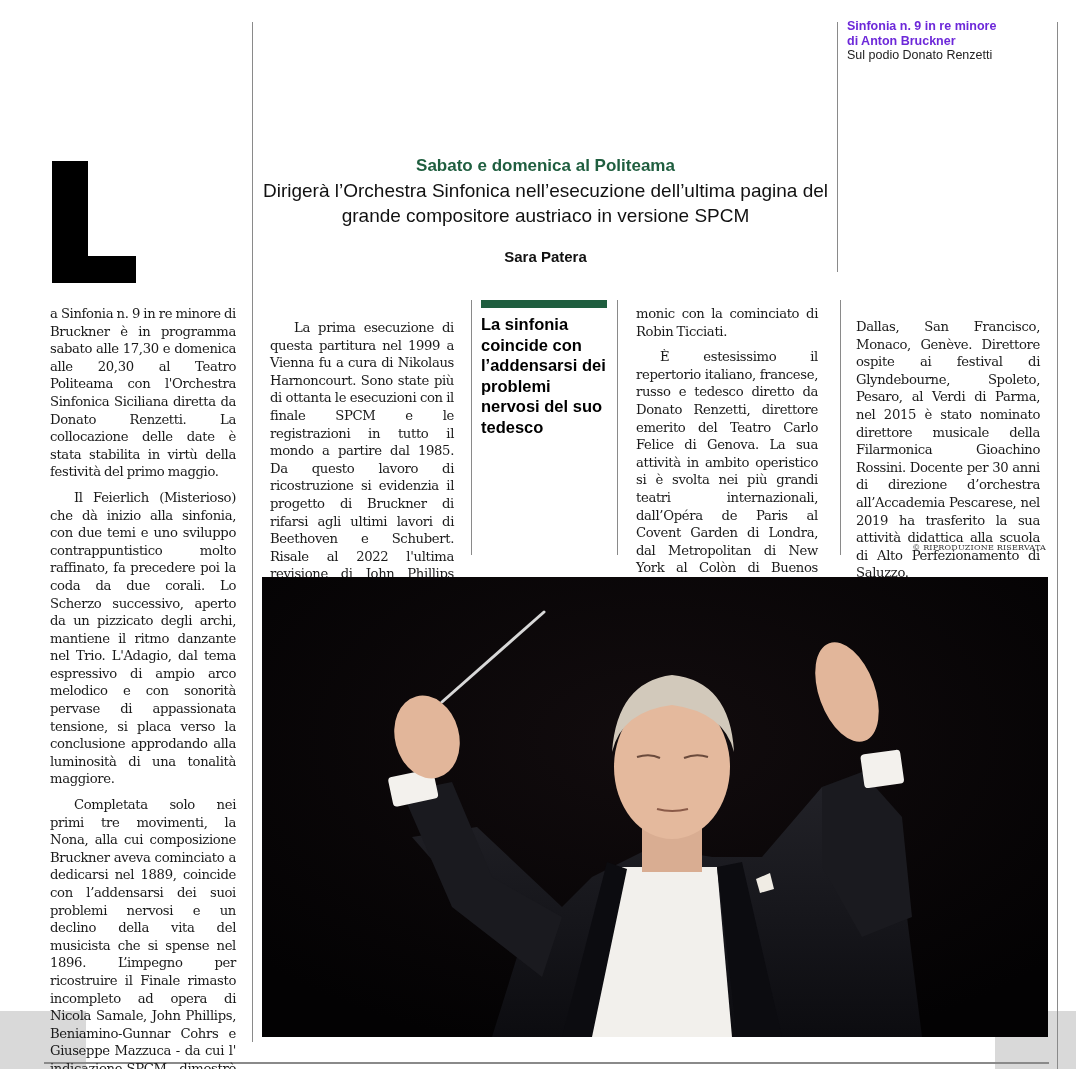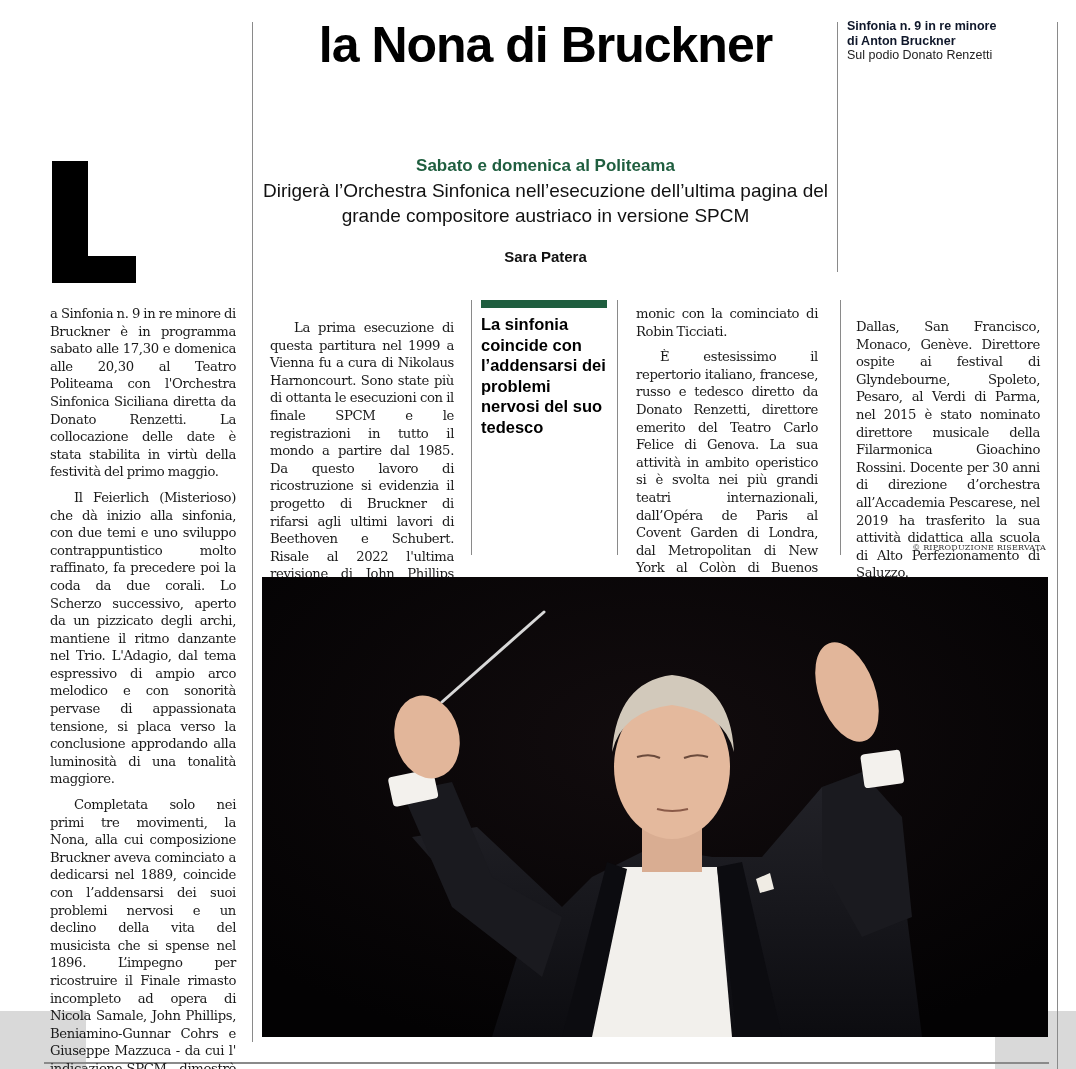--- a/index.html
+++ b/index.html
@@ -21,21 +21,21 @@
   .hrule-bottom { left:44px; top:1062px; width:1005px; height:2px; background:#8a8a8a; }
 
   
   .headline { left:258px; top:18px; width:575px; text-align:center; font-family:"Liberation Sans", sans-serif; font-weight:bold; font-size:50px; line-height:55px; letter-spacing:-1px; color:#000; }
   .kicker { left:258px; top:156px; width:575px; text-align:center; font-family:"Liberation Sans", sans-serif; font-weight:bold; font-size:17px; color:#1f5e3f; }
   .subhead { left:258px; top:178px; width:575px; text-align:center; font-family:"Liberation Sans", sans-serif; font-size:19px; line-height:25px; color:#111; }
   .byline { left:258px; top:248px; width:575px; text-align:center; font-family:"Liberation Sans", sans-serif; font-weight:bold; font-size:15px; color:#111; }
 
   
   .side { left:847px; top:19px; width:205px; font-family:"Liberation Sans", sans-serif; font-size:12.5px; line-height:14.5px; }
-  .side .b { font-weight:bold; color:#0f172a; }
+  .side .b { font-weight:bold; color:#6d28d9; }
   .side .r { color:#222; }
 
   
   .dropcap { left:51px; top:161px; width:86px; height:122px; }
 
   
   .col { font-family:"DejaVu Serif", "Liberation Serif", serif; font-size:13.2px; line-height:17.6px; text-align:justify; color:#1a1a1a; letter-spacing:-0.35px; word-spacing:-0.5px; }
   .col p { margin:8px; }
   .col p.ind { text-indent:24px; }
   .col1 { left:42px; top:297px; width:202px; }
@@ -61,21 +61,20 @@
 
 <div class="abs vrule rule-main-left"></div>
 <div class="abs vrule rule-head-right"></div>
 <div class="abs vrule rule-page-right"></div>
 <div class="abs vrule rule-c2"></div>
 <div class="abs vrule rule-c4"></div>
 <div class="abs vrule rule-c5"></div>
 <div class="abs hrule-bottom"></div>
 
 <div class="abs headline">
-  <div>la Nona di Bruckner</div>
 </div>
 <div class="abs kicker">Sabato e domenica al Politeama</div>
 <div class="abs subhead">Dirigerà l’Orchestra Sinfonica nell’esecuzione dell’ultima pagina del grande compositore austriaco in versione SPCM</div>
 <div class="abs byline">Sara Patera</div>
 
 <div class="abs side">
   <div class="b">Sinfonia n. 9 in re minore</div>
   <div class="b">di Anton Bruckner</div>
   <div class="r">Sul podio Donato Renzetti</div>
 </div>

